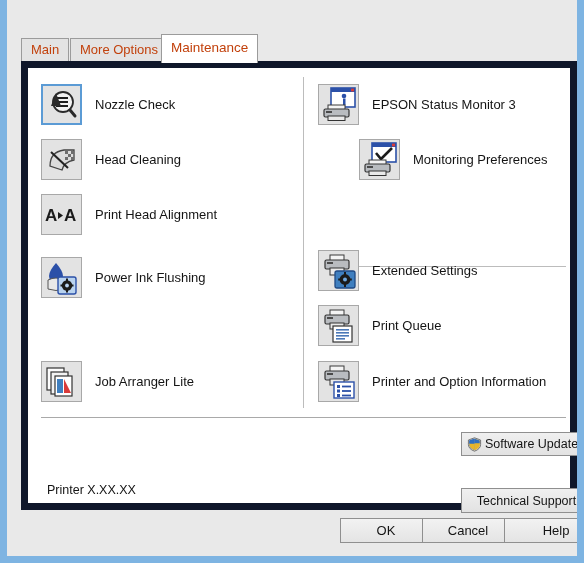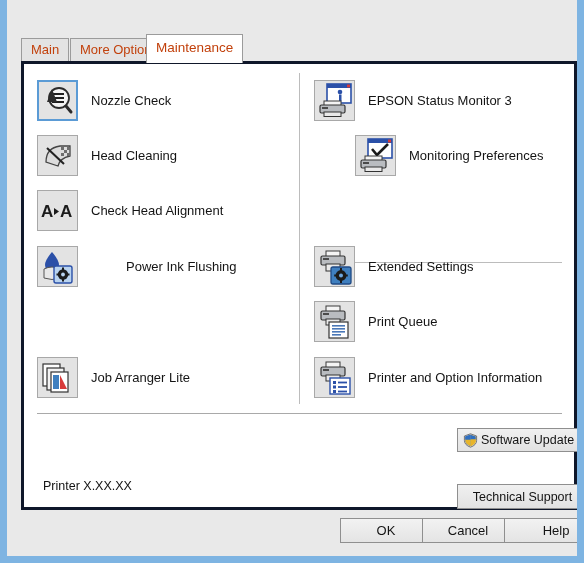--- a/index.html
+++ b/index.html
@@ -100,21 +100,21 @@
   }
 
   
   .content {
     position: absolute;
     left: 14px; top: 61px;
     width: 556px;
     height: 449px;
     box-sizing: border-box;
     background: #ffffff;
-    border: 3px solid #0f172a;
+    border: 7px solid #0f172a;
   }
 
   
   .item {
     position: absolute;
     display: flex;
     align-items: center;
     cursor: pointer;
   }
   .item-iconbox {
@@ -235,21 +235,21 @@
   </span>
   <div class="title-text">Printing Preferences</div>
   <div class="close-button">✕</div>
 </div>
 
 <div class="window">
 
   <div class="tabstrip">
     <div class="tab" id="tab0" style="left:7px;">Main</div>
     <div class="tab" id="tab1" style="left:56px;">More Options</div>
-    <div class="tab active" id="tab2" style="left:132px;">Maintenance</div>
+    <div class="tab active" id="tab2" style="left:147px;">Maintenance</div>
   </div>
 
   <div class="content">
 
     <div class="vdivider"></div>
     <div class="hdivider-right"></div>
     <div class="hdivider-bottom"></div>
 
     <div class="item" style="left:13px; top:16px;">
       <div class="item-iconbox focused">
@@ -285,24 +285,24 @@
     </div>
 
     <div class="item" style="left:13px; top:126px;">
       <div class="item-iconbox">
         <svg class="icon-svg" width="39" height="39" viewBox="0 0 39 39">
           <text x="3" y="26" font-family="Liberation Sans, sans-serif" font-size="17" font-weight="bold" fill="#1b1b1b">A</text>
           <path d="M16 17 L21 20.5 L16 24 Z" fill="#1b1b1b"></path>
           <text x="22" y="26" font-family="Liberation Sans, sans-serif" font-size="17" font-weight="bold" fill="#1b1b1b">A</text>
         </svg>
       </div>
-      <div class="item-label">Check Head Alignment</div>
-    </div>
-
-    <div class="item" style="left:13px; top:182px;gap:35px;">
+      <div class="item-label">Print Head Alignment</div>
+    </div>
+
+    <div class="item" style="left:13px; top:189px;">
       <div class="item-iconbox">
         <svg class="icon-svg" width="39" height="39" viewBox="0 0 39 39">
           <path d="M14 5 Q21 13 21 18 A7 7 0 0 1 7 18 Q7 13 14 5 Z" fill="#2b50a8"></path>
           <path d="M6 22 Q14 18 22 22 L22 31 Q14 34 6 31 Z" fill="#e8e8e8" stroke="#555" stroke-width="1"></path>
           <rect x="16" y="19" width="18" height="17" rx="2" fill="#b9d3ef" stroke="#2b50a8" stroke-width="1.4"></rect>
           <circle cx="25" cy="27.5" r="5.2" fill="#1b1b1b"></circle>
           <circle cx="25" cy="27.5" r="1.9" fill="#b9d3ef"></circle>
           <g fill="#1b1b1b">
             <rect x="24" y="20.5" width="2" height="3"></rect>
               <rect x="24" y="31.5" width="2" height="3"></rect>

